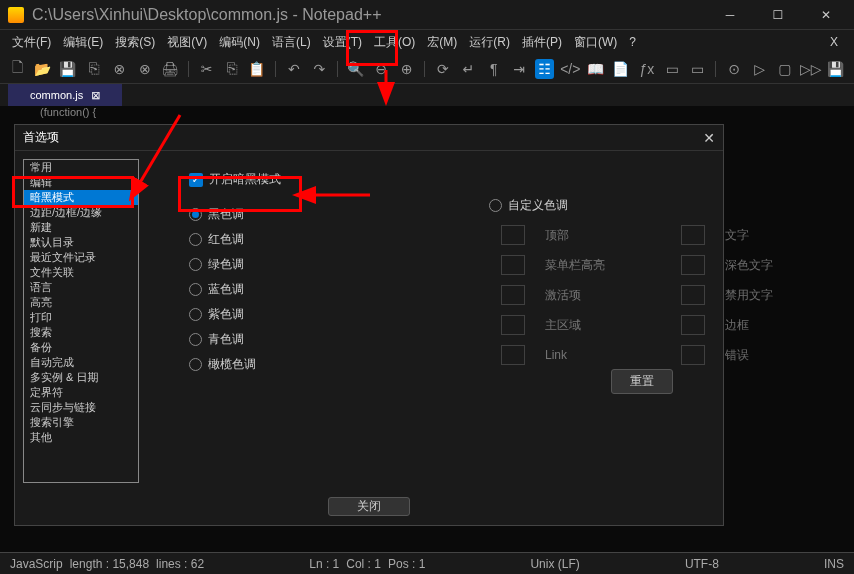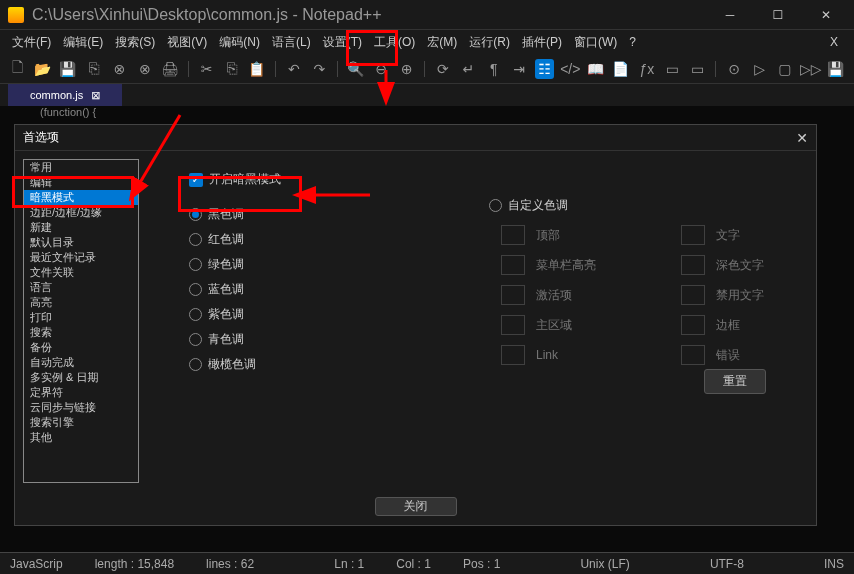--- a/index.html
+++ b/index.html
@@ -17,48 +17,48 @@
 
 .toolbar { height: 30px; background: #1a1a1a; display: flex; align-items: center; padding: 0 8px; gap: 6px; border-bottom: 1px solid #333; }
 .tool-btn { width: 20px; height: 20px; display: flex; align-items: center; justify-content: center; color: #999; cursor: pointer; font-size: 14px; }
 .tool-sep { width: 1px; height: 16px; background: #444; margin: 0 2px; }
 
 .tabs { height: 22px; background: #1a1a1a; display: flex; padding-left: 8px; }
 .tab { background: #2a2a5a; color: #fff; padding: 2px 22px; font-size: 11px; display: flex; align-items: center; gap: 8px; font-family: monospace; }
 
 .editor { height: 16px; background: #0a0a0a; padding-left: 40px; color: #888; font-family: monospace; font-size: 11px; }
 
-.dialog { position: absolute; left: 14px; top: 124px; width: 803px; height: 402px; background: #1a1a1a; border: 1px solid #444; }
+.dialog { position: absolute; left: 14px; top: 124px; width: 710px; height: 402px; background: #1a1a1a; border: 1px solid #444; }
 .dialog-title { height: 26px; display: flex; align-items: center; padding: 0 8px; border-bottom: 1px solid #333; }
 .dialog-title-text { flex: 1; color: #fff; font-size: 12px; }
 .dialog-close { color: #ccc; cursor: pointer; font-size: 14px; }
 .dialog-body { display: flex; height: 340px; }
 
 .sidebar { width: 116px; margin: 8px 0 8px 8px; border: 1px solid #888; background: #1a1a1a; overflow-y: auto; }
 .sidebar-item { padding: 0px 6px; color: #ccc; cursor: pointer; font-size: 11px; line-height: 15px; }
 .sidebar-item.selected { background: #0078d4; color: #fff; }
 
 .content { flex: 1; padding: 20px 20px 10px 50px; position: relative; }
 .checkbox-row { display: flex; align-items: center; gap: 6px; margin-bottom: 18px; }
 .checkbox { width: 14px; height: 14px; background: #0078d4; display: flex; align-items: center; justify-content: center; color: #fff; font-size: 10px; border-radius: 2px; }
 .radio-group { display: flex; flex-direction: column; gap: 8px; }
 .radio-row { display: flex; align-items: center; gap: 6px; }
 .radio { width: 13px; height: 13px; border: 1px solid #888; border-radius: 50%; display: flex; align-items: center; justify-content: center; }
 .radio.checked::after { content: ''; width: 7px; height: 7px; background: #0078d4; border-radius: 50%; }
 
 .custom-section { position: absolute; left: 350px; top: 46px; }
 .color-grid { position: absolute; left: 362px; top: 74px; display: grid; grid-template-columns: 160px 160px; gap: 10px 20px; opacity: 0.5; }
-.color-item { display: flex; align-items: center; gap: 11px; }
+.color-item { display: flex; align-items: center; gap: 20px; }
 .color-swatch { width: 24px; height: 20px; border: 1px solid #666; background: #1a1a1a; }
 .reset-btn { position: absolute; right: 50px; top: 218px; padding: 3px 18px; background: #333; border: 1px solid #555; color: #ccc; cursor: pointer; border-radius: 3px; }
 
 .dialog-footer { display: flex; justify-content: center; padding: 6px; }
 .close-btn { padding: 0 28px; background: #333; border: 1px solid #555; color: #ccc; cursor: pointer; border-radius: 3px; }
 
-.statusbar { position: absolute; bottom: 0; left: 0; right: 0; height: 22px; background: #1a1a1a; display: flex; align-items: center; padding: 0 10px; gap: 32px; color: #aaa; border-top: 1px solid #444; }
+.statusbar { position: absolute; bottom: 0; left: 0; right: 0; height: 22px; background: #1a1a1a; display: flex; align-items: center; padding: 0 10px; gap: 7px; color: #aaa; border-top: 1px solid #444; }
 .status-item { white-space: nowrap; }
 .status-spacer { flex: 1; }
 
 .annotation { position: absolute; border: 3px solid #ff0000; pointer-events: none; z-index: 100; }
 .arrow { position: absolute; pointer-events: none; z-index: 99; }
 </style>
 </head>
 <body>
 
 <div class="titlebar">

